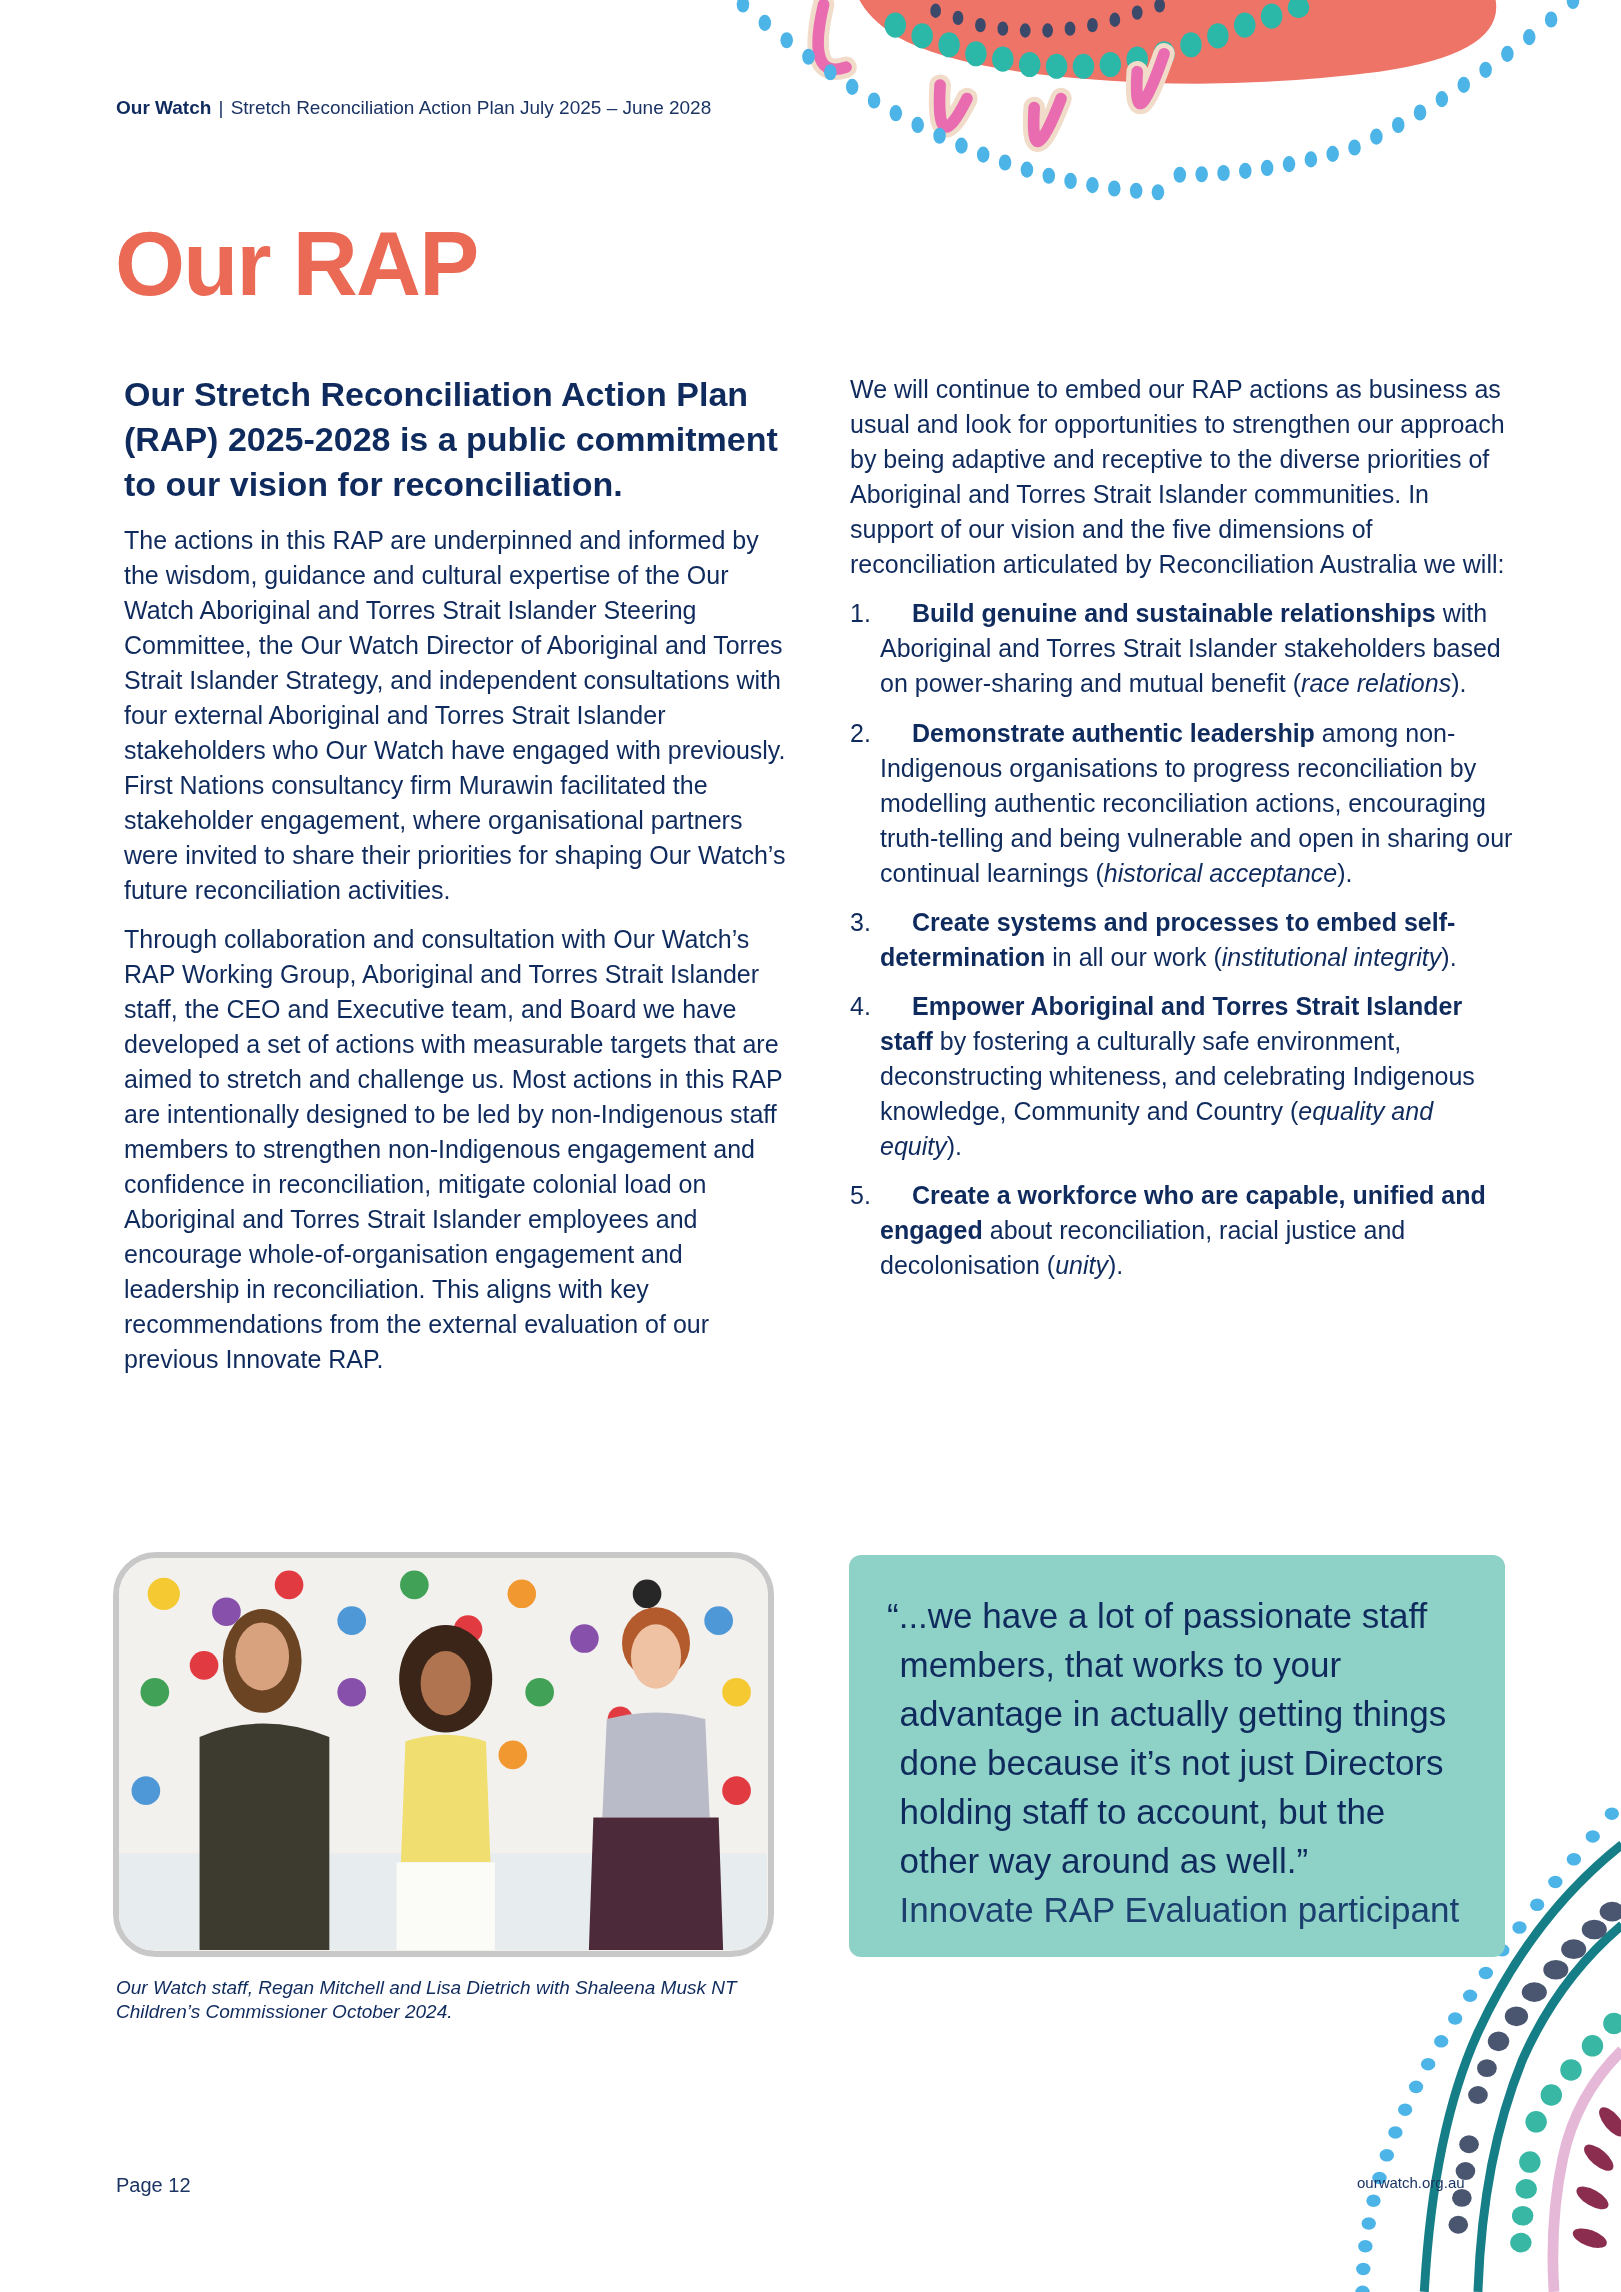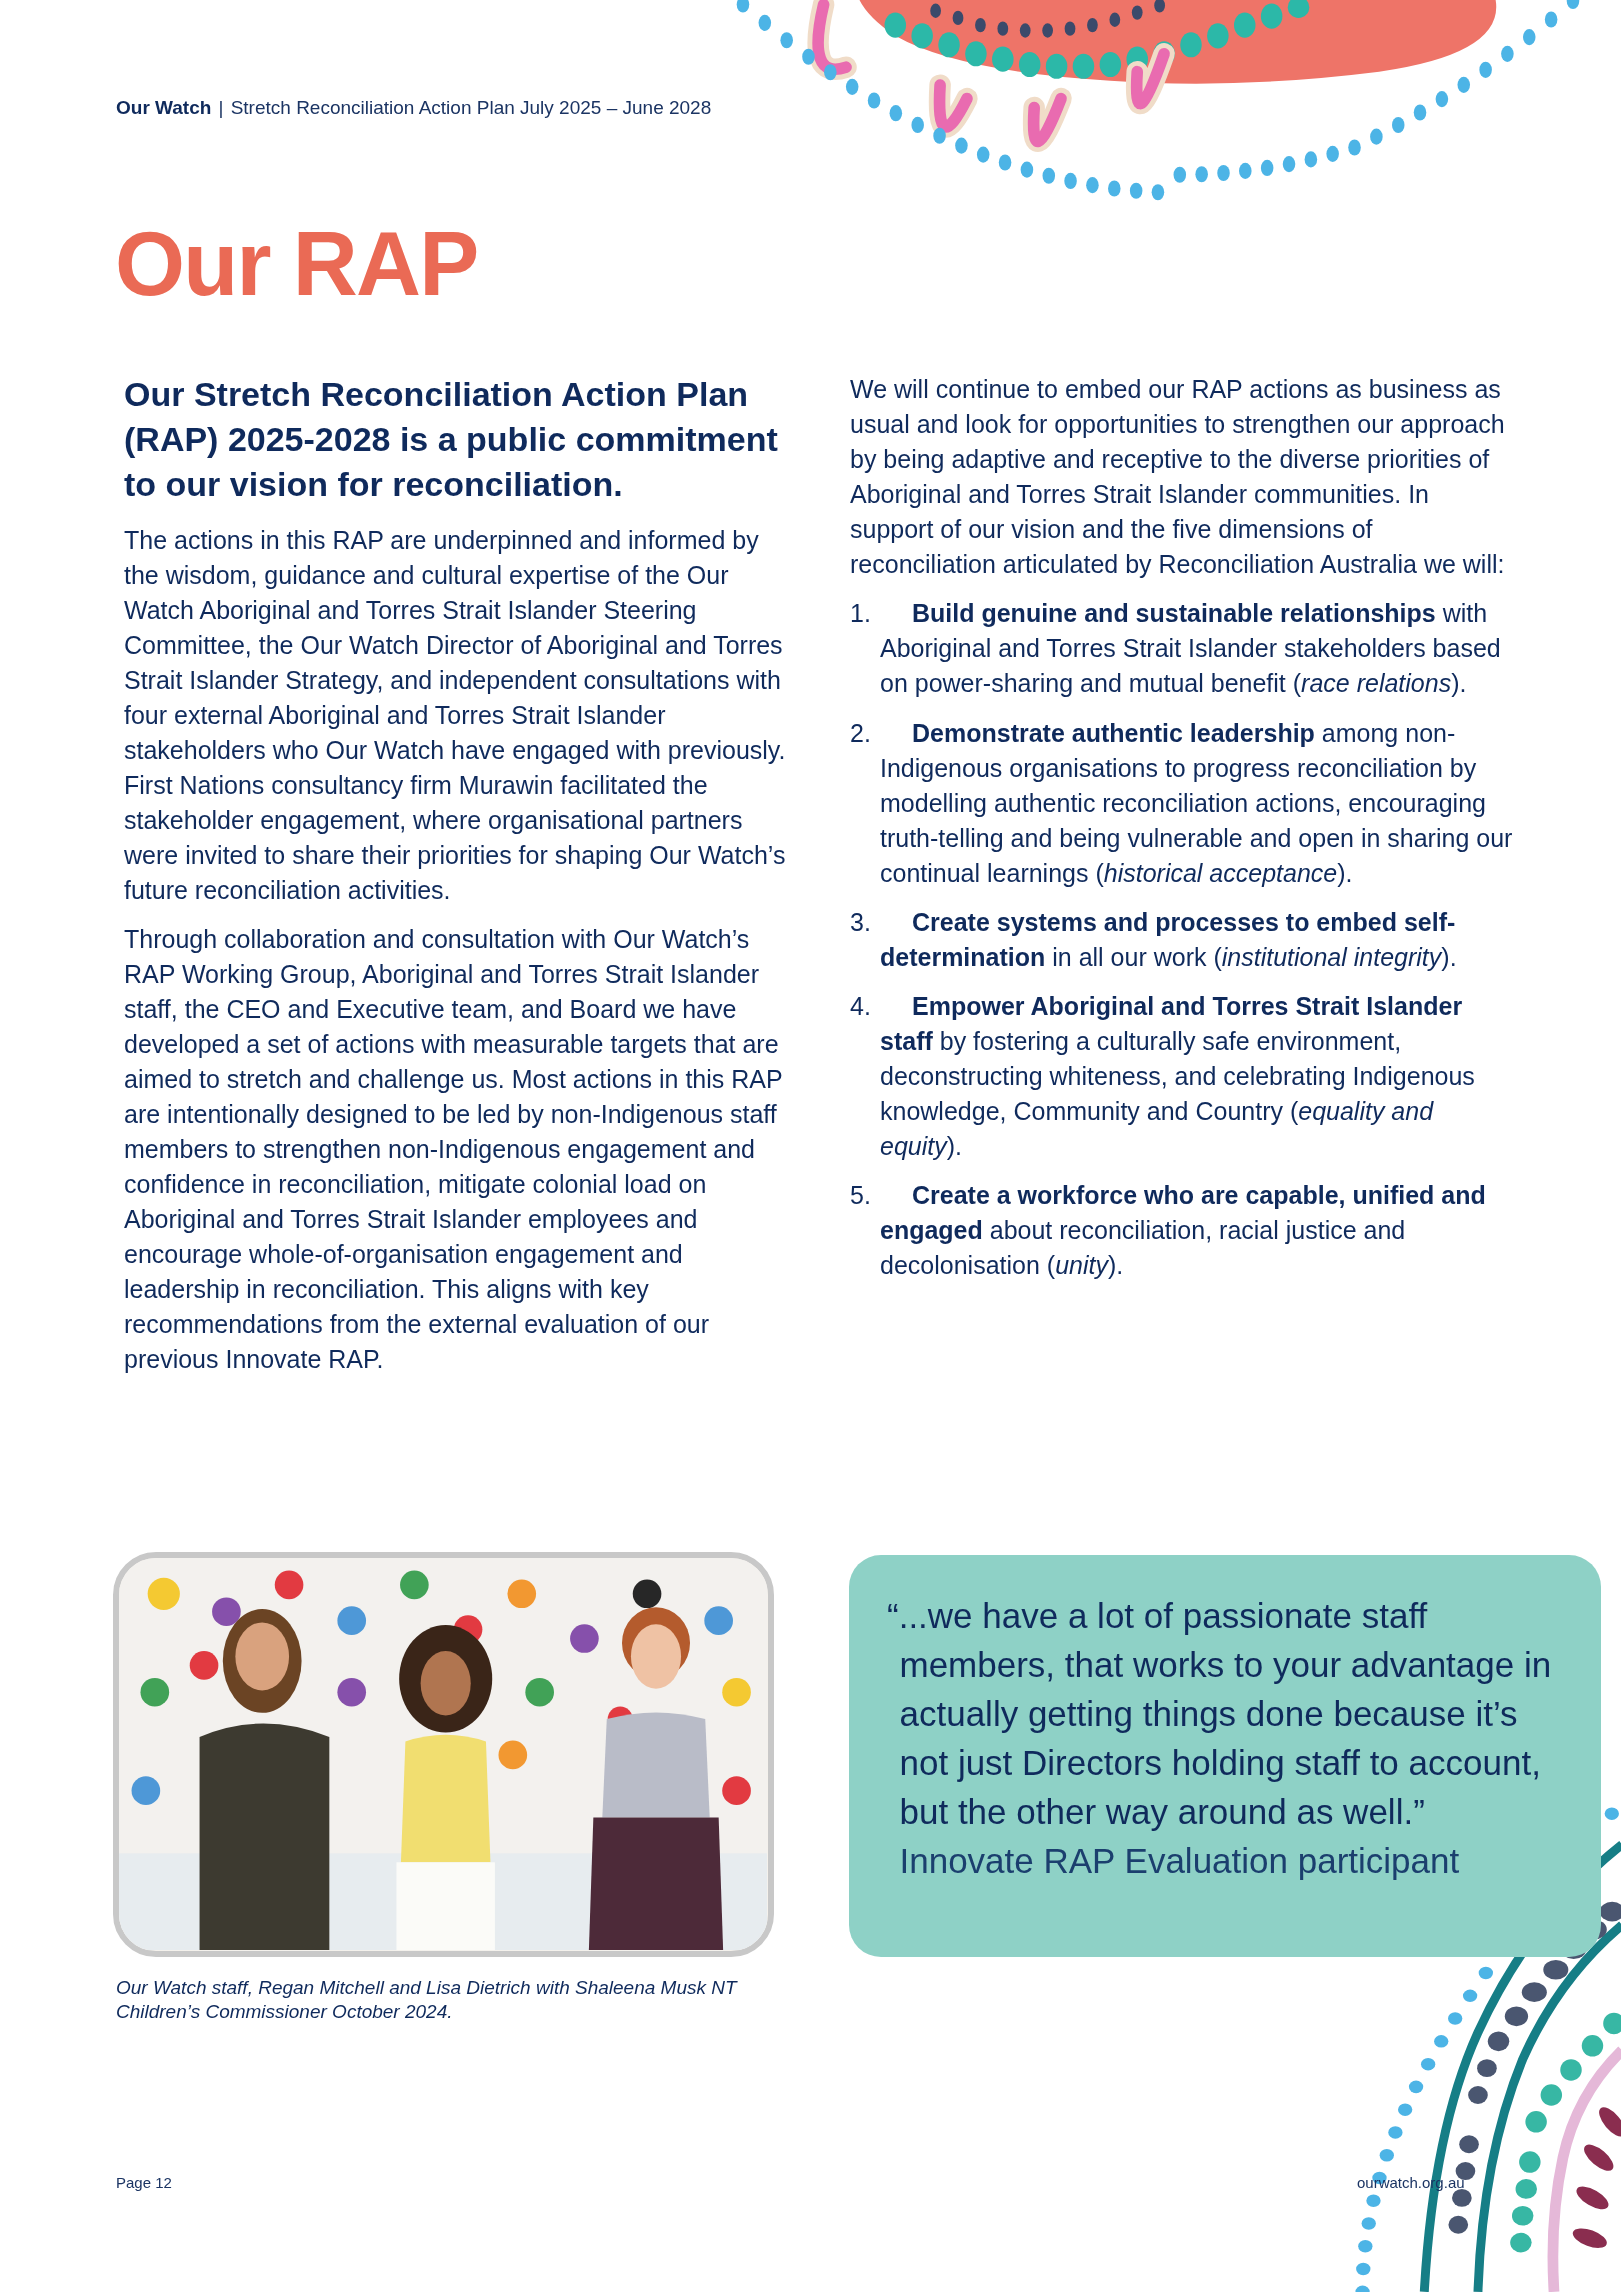--- a/index.html
+++ b/index.html
@@ -27,26 +27,26 @@
   .actions-list .num { position: absolute; left: 0; top: 0; }
   .actions-list b { font-weight: bold; margin-left: 32px; }
   .actions-list i { font-style: italic; }
 
   
   .photo-frame { left: 113px; top: 1552px; width: 661px; height: 405px; border-radius: 43px; border: 6.3px solid #c8c8c8; overflow: hidden; box-sizing: border-box; background: #f4f1ec; }
   .photo-frame svg { display: block; }
   .caption { left: 116px; top: 1976px; width: 663px; font-size: 19px; font-style: italic; line-height: 24px; color: #0f2a5c; }
 
   
-  .quote-box { left: 849px; top: 1555px; width: 752px; height: 402px; background: #8ed1c6; border-radius: 32px; box-sizing: border-box; padding: 36px 36px 0 38px; }
+  .quote-box { left: 849px; top: 1555px; width: 656px; height: 402px; background: #8ed1c6; border-radius: 12px; box-sizing: border-box; padding: 36px 36px 0 38px; }
   .quote-text { font-size: 35px; line-height: 49px; color: #0f2a5c; margin: 0; text-indent: -12.5px; padding-left: 12.5px; }
   .quote-attr { font-size: 35px; line-height: 49px; color: #1b3f6e; margin: 0; padding-left: 12.5px; }
 
   
-  .page-num { left: 116px; top: 2174px; font-size: 15px; color: #1b3463; }
+  .page-num { left: 116px; top: 2174px; font-size: 20px; color: #1b3463; }
   .site-url { left: 1357px; top: 2174px; font-size: 15px; color: #1b3463; }
 </style>
 </head>
 <body>
 
 <svg class="abs" style="left:734px;top:0;" width="888" height="233" viewBox="0 0 991 260">
 
   <path d="M140 0 L850 0 Q860 60 720 80 Q560 100 420 90 Q250 80 180 40 Q150 20 140 0 Z" fill="#ee7468"></path>
   <g fill="#2cb8a8">
     <ellipse cx="180" cy="28" rx="12" ry="14"></ellipse>

